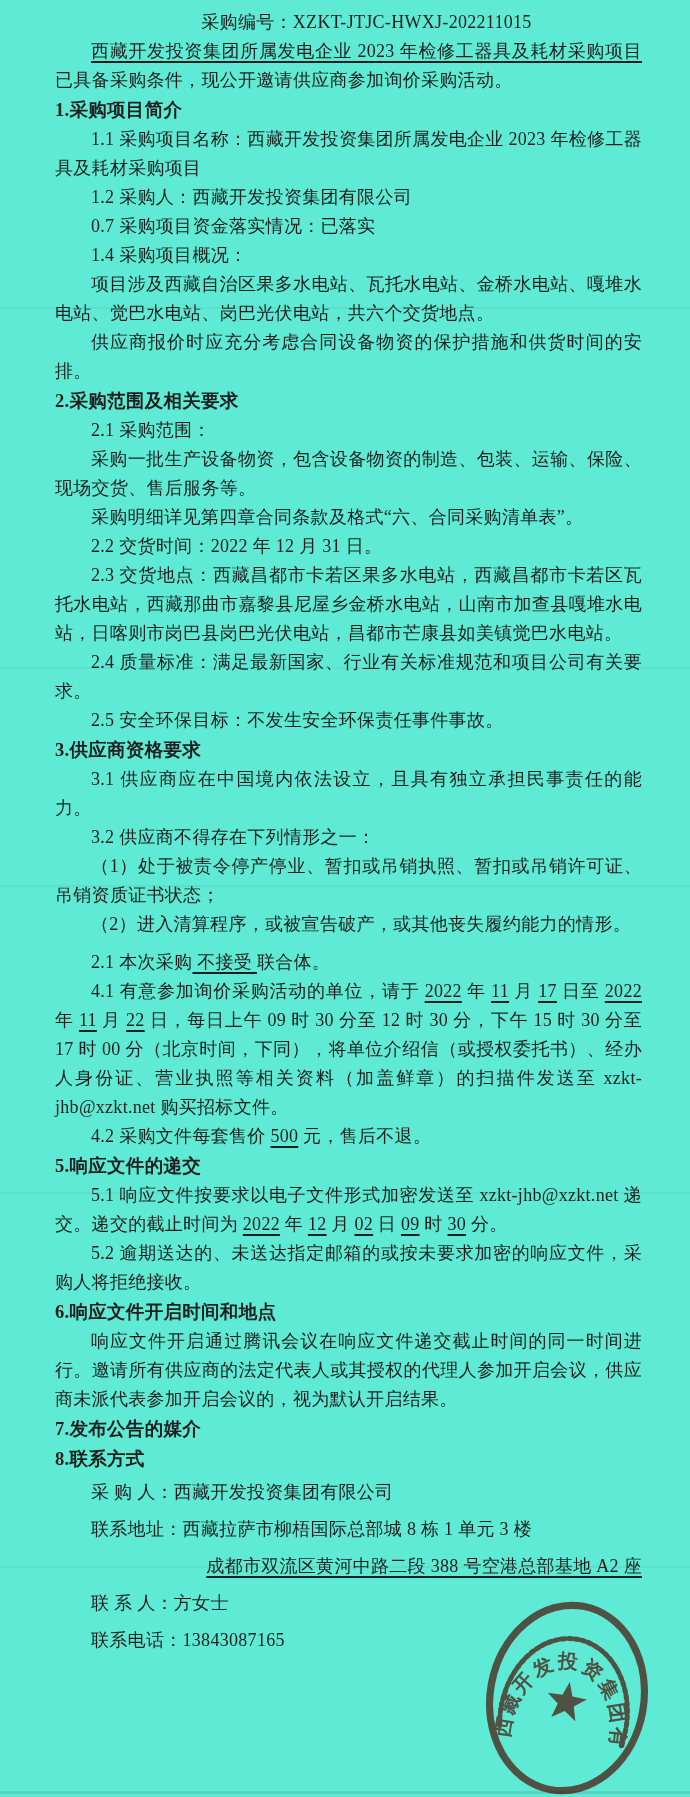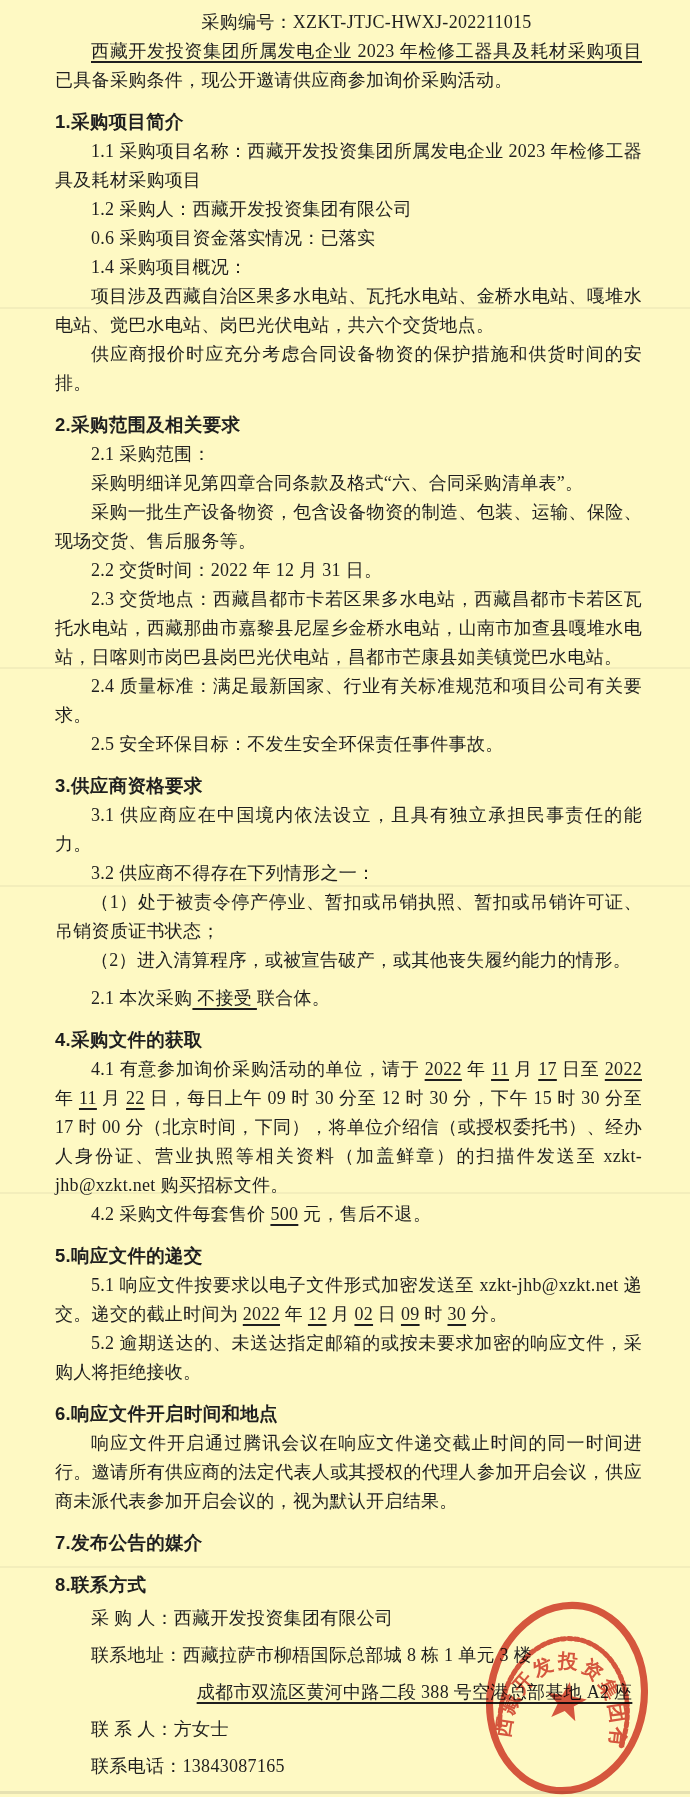--- a/index.html
+++ b/index.html
@@ -1,47 +1,47 @@
 <!DOCTYPE html>
 <html><head>
 <meta charset="utf-8">
 <style>
   html, body { margin: 0; padding: 0; background: #ffffff; }
   .page {
     position: relative;
     width: 690px;
     height: 1797px;
-    background: #fef9c3;
+    background: #5eead4;
     overflow: hidden;
     font-family: "Liberation Serif", "DejaVu Serif", serif;
     color: #1f1f1f;
   }
   .doc { padding: 8px 48px 0 55px; }
   .para {
     margin: 0;
     text-indent: 2em;
     font-size: 18px;
     line-height: 29px;
     text-align: justify;
     letter-spacing: 0.3px;
   }
   .heading {
-    margin: 12px 0 0 0;
-    font-family: Liberation Sans, sans-serif;
+    margin: 0 0 0 0;
+    font-family: Liberation Serif, serif;
     font-weight: 700;
     font-size: 18.5px;
     line-height: 30px;
     text-indent: 0;
     text-align: left;
     letter-spacing: 0.3px;
   }
   .center { text-align: center; text-indent: 2em; }
   .gap { margin-top: 9px; }
   .contact { line-height: 37px; }
-  .addr2 { line-height: 37px; text-indent: 0; padding-left: 132px; text-align: center; }
+  .addr2 { line-height: 37px; text-indent: 0; padding-left: 132px; text-align: right; }
   .u { text-decoration: underline; text-underline-offset: 4px; text-decoration-thickness: 1.5px; }
   .streak {
     position: absolute;
     left: 0;
     width: 100%;
     height: 2px;
     background: rgba(60, 60, 60, 0.06);
     pointer-events: none;
   }
   .streak.bottom { height: 3px; background: rgba(60, 60, 60, 0.12); }
@@ -70,39 +70,38 @@
   <div class="streak" style="top:1566px"></div>
   <div class="streak bottom" style="top:1791px"></div>
 
   <div class="doc">
     <div>
         <p class="para center"><span>采购编号：XZKT-JTJC-HWXJ-202211015</span></p>
         <p class="para"><span class="u">西藏开发投资集团所属发电企业 2023 年检修工器具及耗材采购项目</span><span>已具备采购条件，现公开邀请供应商参加询价采购活动。</span></p>
         <p class="heading"><span>1.采购项目简介</span></p>
         <p class="para"><span>1.1 采购项目名称：西藏开发投资集团所属发电企业 2023 年检修工器具及耗材采购项目</span></p>
         <p class="para"><span>1.2 采购人：西藏开发投资集团有限公司</span></p>
-        <p class="para"><span>0.6 采购项目资金落实情况：已落实</span></p>
+        <p class="para"><span>0.7 采购项目资金落实情况：已落实</span></p>
         <p class="para"><span>1.4 采购项目概况：</span></p>
         <p class="para"><span>项目涉及西藏自治区果多水电站、瓦托水电站、金桥水电站、嘎堆水电站、觉巴水电站、岗巴光伏电站，共六个交货地点。</span></p>
         <p class="para"><span>供应商报价时应充分考虑合同设备物资的保护措施和供货时间的安排。</span></p>
         <p class="heading"><span>2.采购范围及相关要求</span></p>
         <p class="para"><span>2.1 采购范围：</span></p>
+        <p class="para"><span>采购一批生产设备物资，包含设备物资的制造、包装、运输、保险、现场交货、售后服务等。</span></p>
         <p class="para"><span>采购明细详见第四章合同条款及格式“六、合同采购清单表”。</span></p>
-        <p class="para"><span>采购一批生产设备物资，包含设备物资的制造、包装、运输、保险、现场交货、售后服务等。</span></p>
         <p class="para"><span>2.2 交货时间：2022 年 12 月 31 日。</span></p>
         <p class="para"><span>2.3 交货地点：西藏昌都市卡若区果多水电站，西藏昌都市卡若区瓦托水电站，西藏那曲市嘉黎县尼屋乡金桥水电站，山南市加查县嘎堆水电站，日喀则市岗巴县岗巴光伏电站，昌都市芒康县如美镇觉巴水电站。</span></p>
         <p class="para"><span>2.4 质量标准：满足最新国家、行业有关标准规范和项目公司有关要求。</span></p>
         <p class="para"><span>2.5 安全环保目标：不发生安全环保责任事件事故。</span></p>
         <p class="heading"><span>3.供应商资格要求</span></p>
         <p class="para"><span>3.1 供应商应在中国境内依法设立，且具有独立承担民事责任的能力。</span></p>
         <p class="para"><span>3.2 供应商不得存在下列情形之一：</span></p>
         <p class="para"><span>（1）处于被责令停产停业、暂扣或吊销执照、暂扣或吊销许可证、吊销资质证书状态；</span></p>
         <p class="para"><span>（2）进入清算程序，或被宣告破产，或其他丧失履约能力的情形。</span></p>
         <p class="para gap"><span>2.1 本次采购</span><span class="u"> 不接受 </span><span>联合体。</span></p>
-        <p class="heading"><span>4.采购文件的获取</span></p>
         <p class="para"><span>4.1 有意参加询价采购活动的单位，请于 </span><span class="u">2022</span><span> 年 </span><span class="u">11</span><span> 月 </span><span class="u">17</span><span> 日至 </span><span class="u">2022</span><span> 年 </span><span class="u">11</span><span> 月 </span><span class="u">22</span><span> 日，每日上午 09 时 30 分至 12 时 30 分，下午 15 时 30 分至 17 时 00 分（北京时间，下同），将单位介绍信（或授权委托书）、经办人身份证、营业执照等相关资料（加盖鲜章）的扫描件发送至 xzkt-jhb@xzkt.net 购买招标文件。</span></p>
         <p class="para"><span>4.2 采购文件每套售价 </span><span class="u">500</span><span> 元，售后不退。</span></p>
         <p class="heading"><span>5.响应文件的递交</span></p>
         <p class="para"><span>5.1 响应文件按要求以电子文件形式加密发送至 xzkt-jhb@xzkt.net 递交。递交的截止时间为 </span><span class="u">2022</span><span> 年 </span><span class="u">12</span><span> 月 </span><span class="u">02</span><span> 日 </span><span class="u">09</span><span> 时 </span><span class="u">30</span><span> 分。</span></p>
         <p class="para"><span>5.2 逾期送达的、未送达指定邮箱的或按未要求加密的响应文件，采购人将拒绝接收。</span></p>
         <p class="heading"><span>6.响应文件开启时间和地点</span></p>
         <p class="para"><span>响应文件开启通过腾讯会议在响应文件递交截止时间的同一时间进行。邀请所有供应商的法定代表人或其授权的代理人参加开启会议，供应商未派代表参加开启会议的，视为默认开启结果。</span></p>
         <p class="heading"><span>7.发布公告的媒介</span></p>
         <p class="heading"><span>8.联系方式</span></p>
         <p class="para contact"><span>采 购 人：西藏开发投资集团有限公司</span></p>

